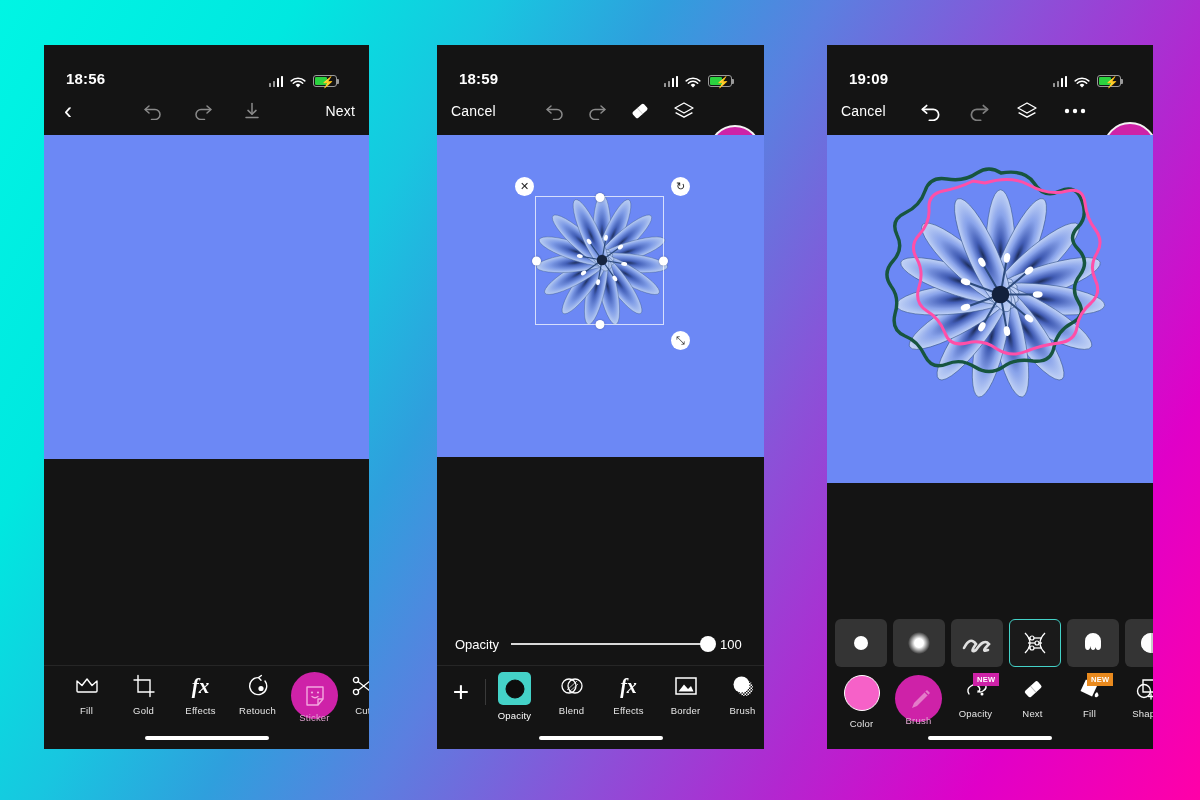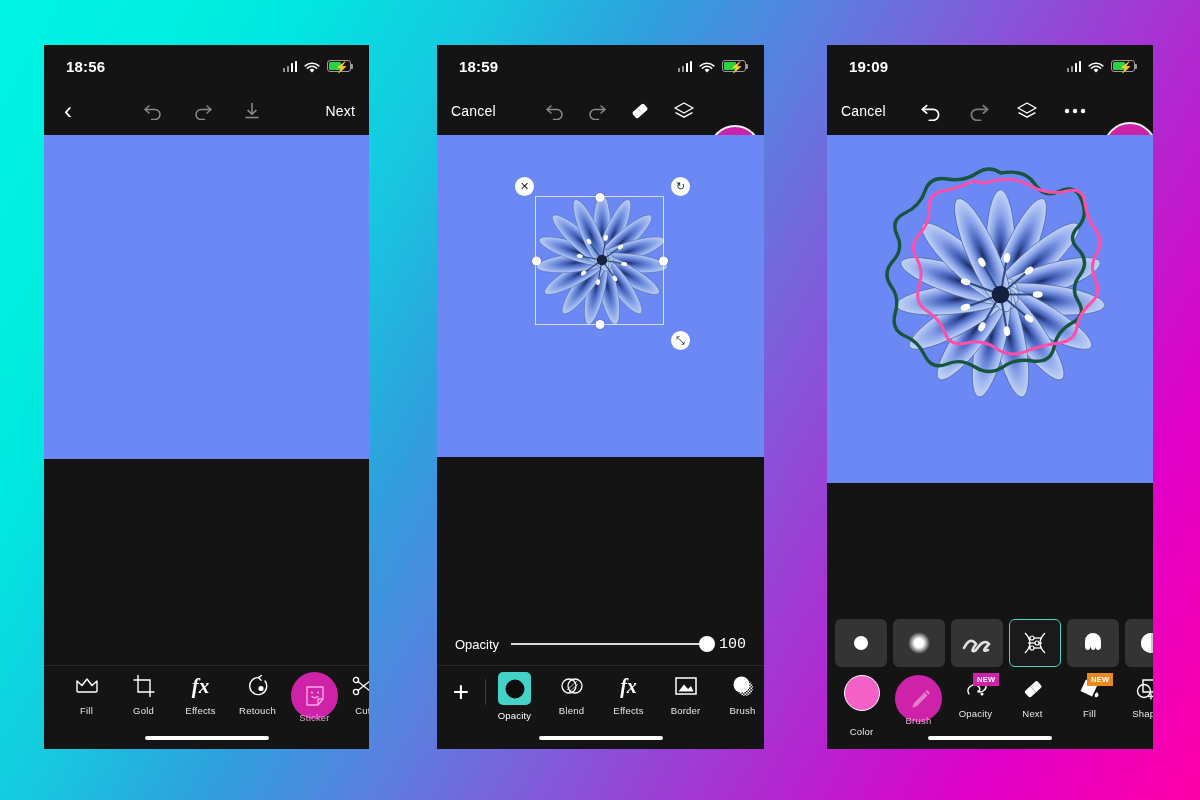--- a/index.html
+++ b/index.html
@@ -29,23 +29,23 @@
     flex-direction: column;
   }
   #phone1 { left: 44px;  top: 45px; width: 325px; height: 704px; }
   #phone2 { left: 437px; top: 45px; width: 327px; height: 704px; }
   #phone3 { left: 827px; top: 45px; width: 326px; height: 704px; }
 
   
   .statusbar {
     height: 42px;
     display: flex;
-    align-items: center;
+    align-items: flex-end;
     justify-content: space-between;
-    padding: 0 18px 0 22px;
+    padding: 0 32px 0 22px;
     flex: 0 0 auto;
   }
   .clock { color: #fff; font-size: 15px; font-weight: bold; letter-spacing: .2px; }
   .status-icons { display: flex; align-items: center; gap: 7px; }
 
   .sig { display: flex; align-items: flex-end; gap: 1.5px; height: 11px; }
   .sig i { width: 2.5px; background: #fff; display: block; border-radius: .5px; }
   .sig i:nth-child(1){ height: 4px; opacity:.55 }
   .sig i:nth-child(2){ height: 6px; opacity:.55 }
   .sig i:nth-child(3){ height: 8.5px; }
@@ -125,21 +125,21 @@
     padding: 0 18px; gap: 12px; flex: 0 0 auto;
   }
   .opacity-label { color: #fff; font-size: 13px; }
   .slider-track {
     flex: 1 1 auto; height: 1.6px; background: #d9d9d9; position: relative;
   }
   .slider-knob {
     position: absolute; right: -8px; top: 50%; transform: translateY(-50%);
     width: 16px; height: 16px; border-radius: 50%; background: #fff;
   }
-  .opacity-value { color: #fff; font-size: 15px; min-width: 26px; font-family: Liberation Mono, monospace; }
+  .opacity-value { color: #fff; font-size: 13px; min-width: 26px; }
 
   
   .tool-strip {
     display: flex; align-items: flex-start; flex: 0 0 auto;
     border-top: 1px solid #262626;
   }
   #phone1 .tool-strip { height: 62px; padding: 6px 0 0 0; justify-content: space-between; padding-left: 14px; }
   #phone2 .tool-strip { height: 62px; padding: 6px 0 0 0; }
   #phone3 .tool-strip { height: 60px; border-top: none; }
 
@@ -685,21 +685,21 @@
         </svg>
     </span>
 
   </div>
 
   <div class="tool-strip" style="padding-left:6px;padding-top:8px;">
     <div class="tool">
       <span class="tool-ico" style="height:36px;">
         <span class="color-dot"></span>
       </span>
-      <span class="tool-lbl" style="margin-top:10px;">Color</span>
+      <span class="tool-lbl" style="margin-top:2px;">Color</span>
     </div>
     <div class="tool active-pink">
       <span class="tool-ico">
         <svg width="26" height="26" viewBox="0 0 26 26">
             <path d="M21 4 L8 17 L6 22 L11 20 L24 7 Z" fill="#E88CCF" opacity=".85"></path>
             <path d="M19 6 L22 9" stroke="#CE22A8" stroke-width="1.2"></path>
           </svg>
       </span>
       <span class="tool-lbl">Brush</span>
     </div>

